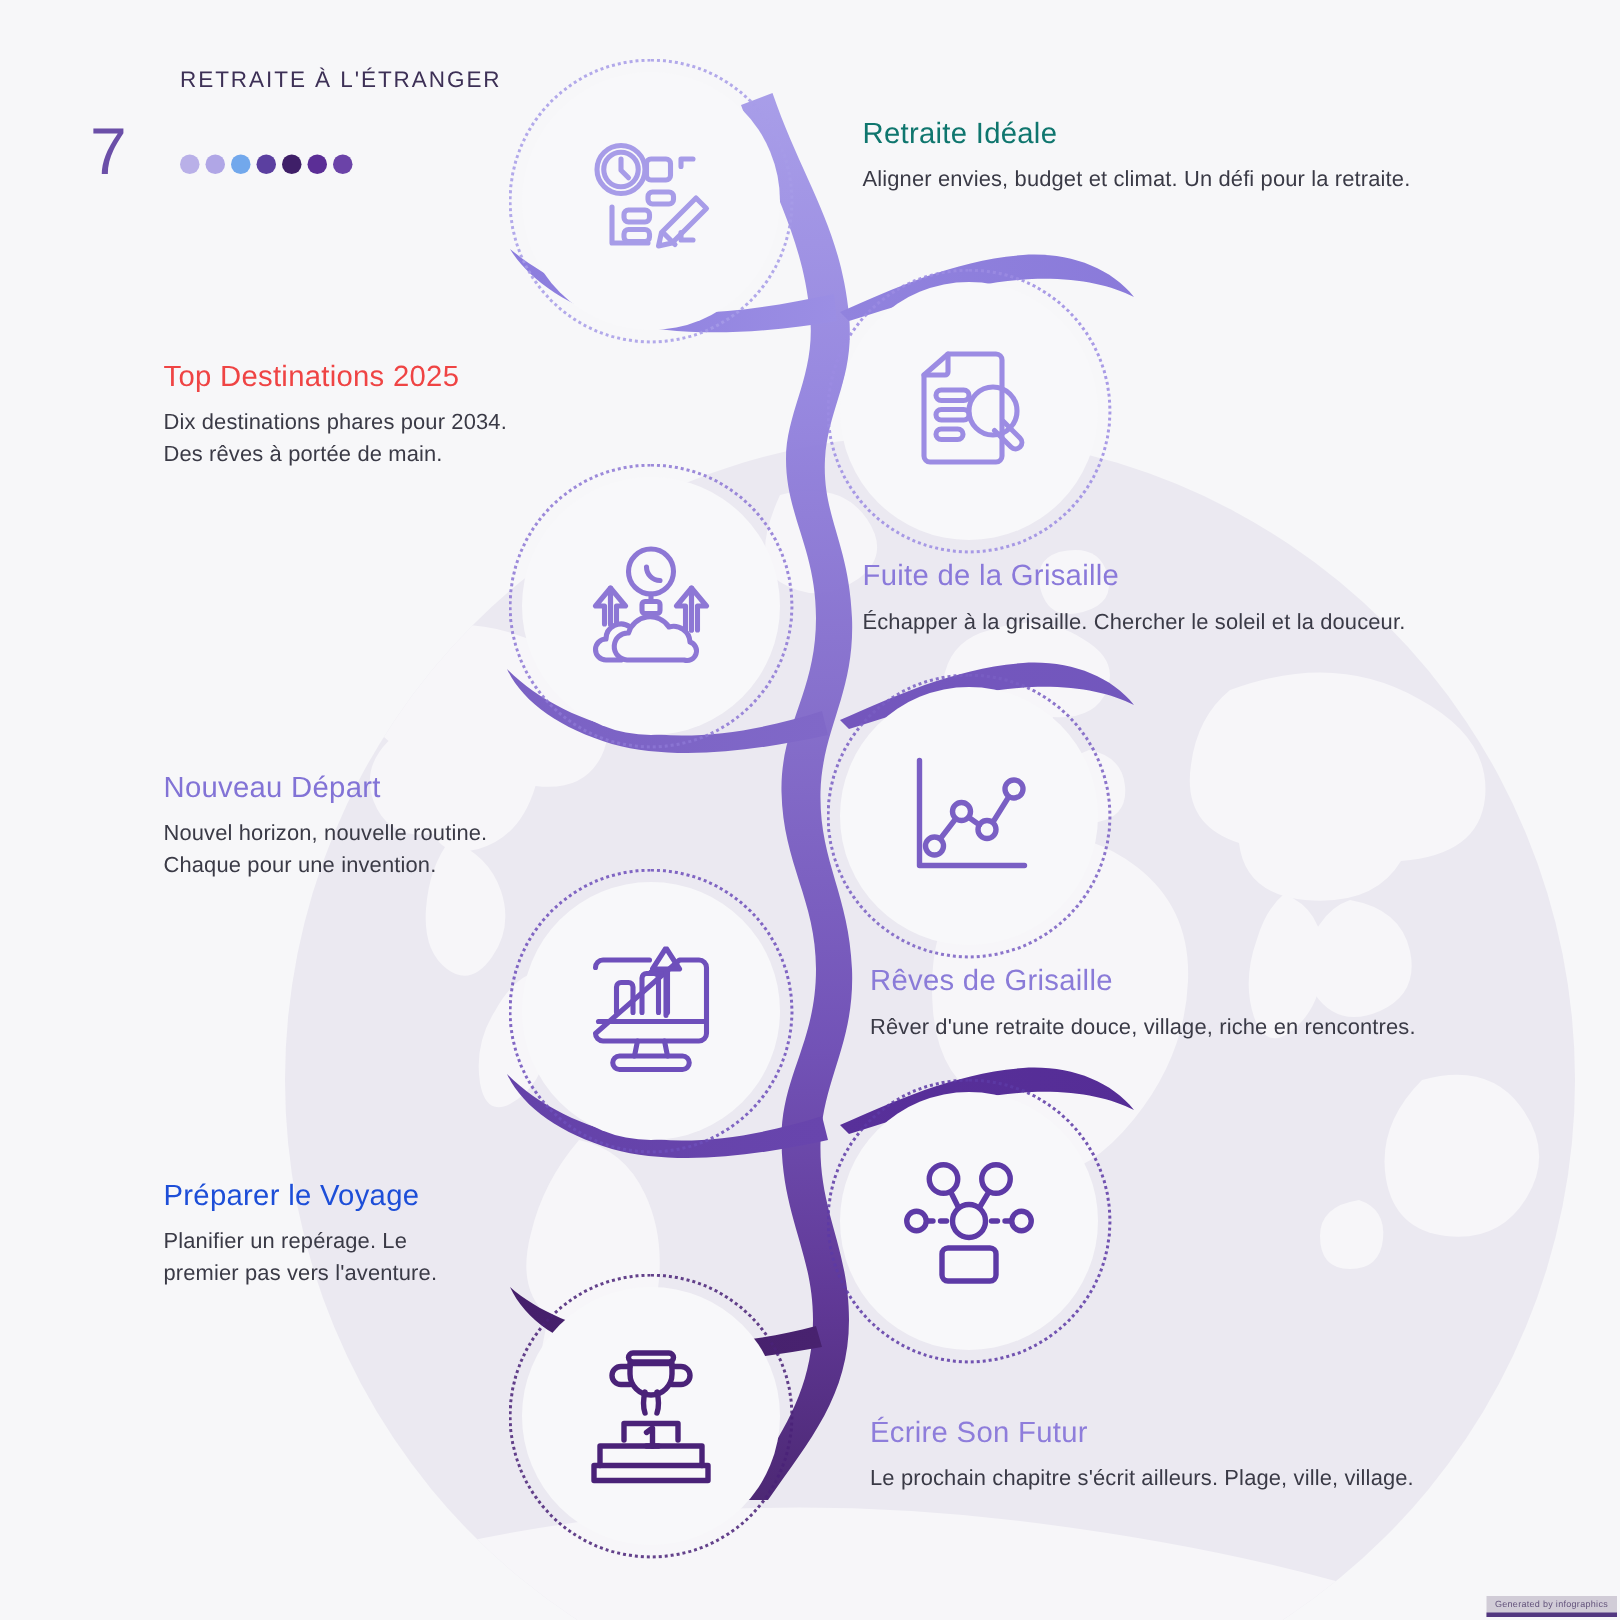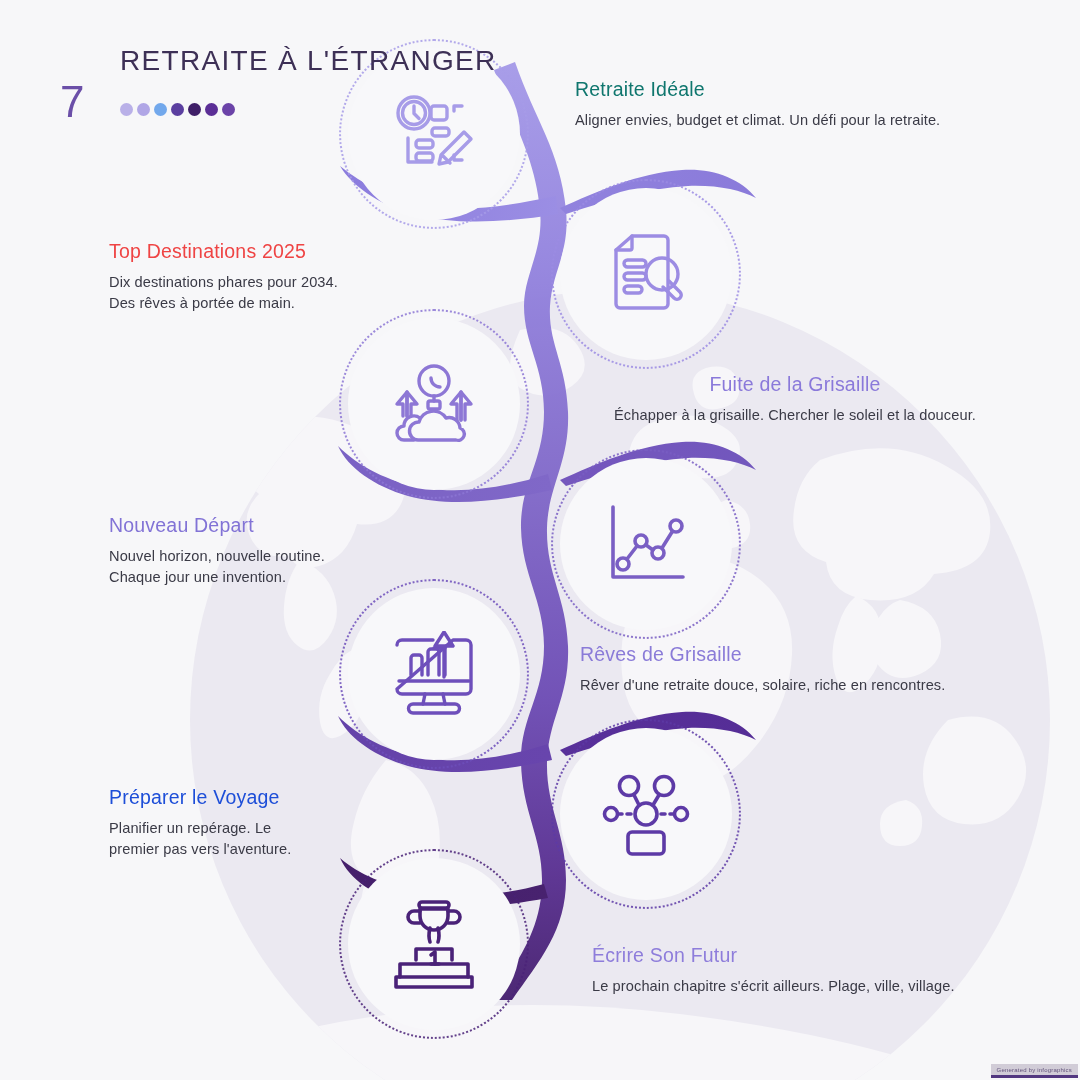--- a/index.html
+++ b/index.html
@@ -15,21 +15,21 @@
   
   #globe-layer {
     position:absolute; inset:0;
     z-index:0; pointer-events:none;
   }
 
   
   #header { position:absolute; left:0; top:0; width:380px; z-index:6; }
   #deck-title {
     position:absolute; left:120px; top:45px;
-    font-size:28px; letter-spacing:1.3px;
+    font-size:15px; letter-spacing:1.3px;
     color:#3d3056; font-weight:400;
     white-space:nowrap;
   }
   #deck-number {
     position:absolute; left:60px; top:80px;
     font-size:44px; font-weight:300; color:#6b4fa8;
     line-height:1;
   }
   #dot-row {
     position:absolute; left:120px; top:103px;
@@ -71,25 +71,25 @@
     line-height:1.2;
   }
   .block p {
     font-size:14.6px; font-weight:400;
     color:#3a3a46; line-height:1.42;
     letter-spacing:.1px; white-space:pre-line;
   }
 
   .block.b1 { left:575px; top:78px;  width:440px; }
   .block.b2 { left:109px; top:240px; width:330px; }
-  .block.b3 { left:575px; top:373px; width:440px;text-align:center; }
+  .block.b3 { left:575px; top:373px; width:440px; }
   .block.b4 { left:109px; top:514px; width:330px; }
   .block.b5 { left:580px; top:643px; width:440px; }
   .block.b6 { left:109px; top:786px; width:330px; }
-  .block.b7 { left:580px; top:944px; width:440px;margin-left:12px; }
+  .block.b7 { left:580px; top:944px; width:440px; }
 
   
   #watermark {
     position:absolute; right:2px; bottom:2px;
     z-index:9;
     background:#cfcad6;
     border-bottom:3px solid #4a2d7a;
     padding:3px 6px 2px 6px;
     font-size:6px; color:#5b4a74;
     letter-spacing:.2px;
@@ -361,26 +361,26 @@
 </div>
 
 <div class="block b3">
   <h3 style="color:#8a79da">Fuite de la Grisaille</h3>
   <p>Échapper à la grisaille. Chercher le soleil et la douceur.</p>
 </div>
 
 <div class="block b4">
   <h3 style="color:#8273d6">Nouveau Départ</h3>
   <p>Nouvel horizon, nouvelle routine.
-Chaque jour une invention.</p>
+Chaque pour une invention.</p>
 </div>
 
 <div class="block b5">
   <h3 style="color:#8a7bd8">Rêves de Grisaille</h3>
-  <p>Rêver d'une retraite douce, solaire, riche en rencontres.</p>
+  <p>Rêver d'une retraite douce, village, riche en rencontres.</p>
 </div>
 
 <div class="block b6">
   <h3 style="color:#1d4ed8">Préparer le Voyage</h3>
   <p>Planifier un repérage. Le
 premier pas vers l'aventure.</p>
 </div>
 
 <div class="block b7">
   <h3 style="color:#8e7ddb">Écrire Son Futur</h3>

